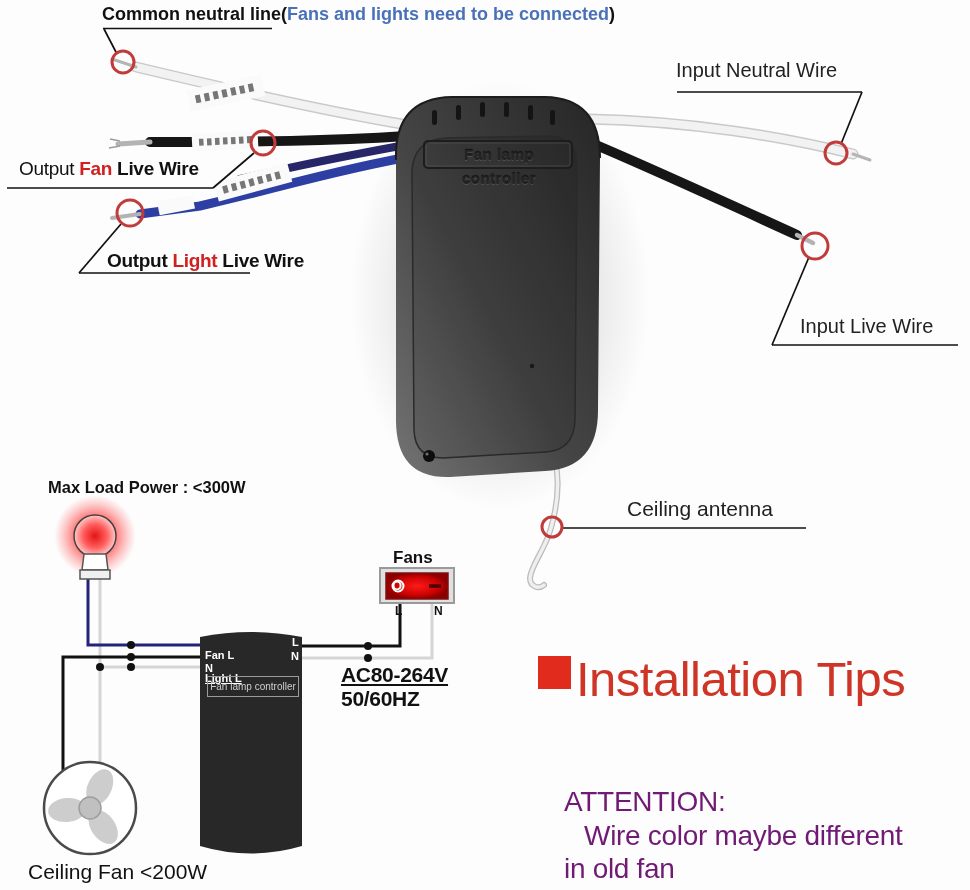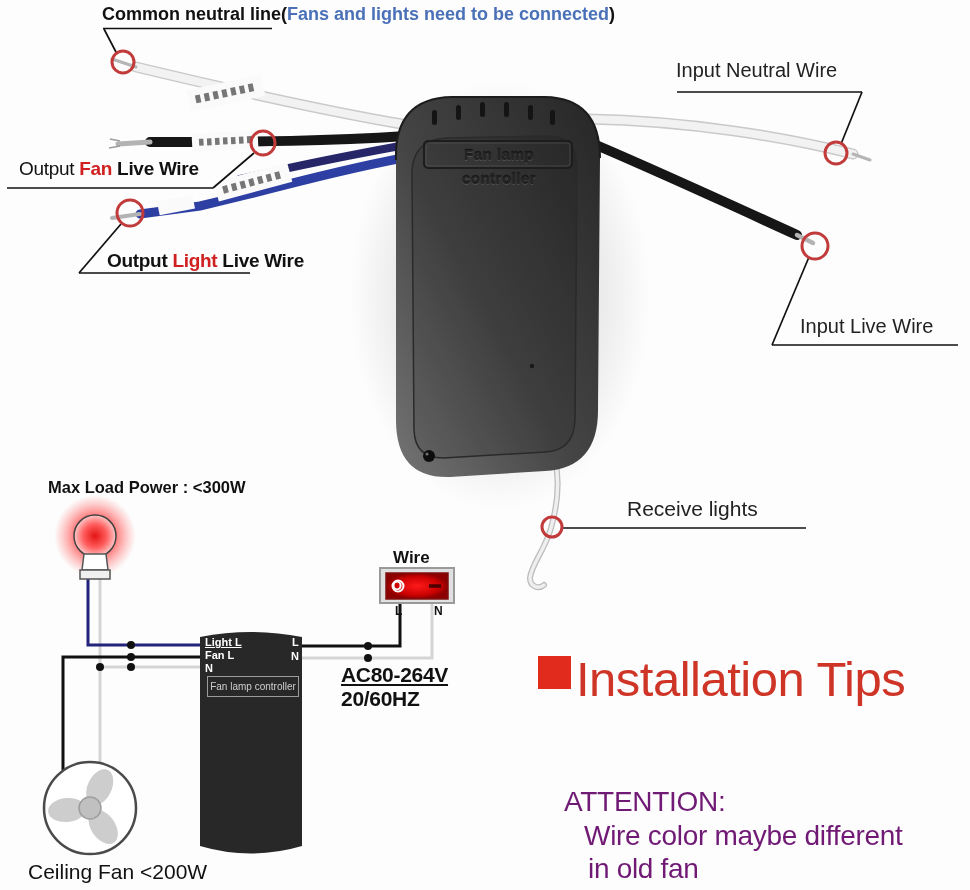--- a/index.html
+++ b/index.html
@@ -223,43 +223,43 @@
 <div class="lbl t-out" style="left:7px;top:158px;">
   <span class="thin">Output </span><span class="b2 red">Fan</span><span class="b2"> Live Wire</span>
 </div>
 
 <div class="lbl t-in" style="left:676px;top:59px;">Input Neutral Wire</div>
 
 <div class="lbl t-out" style="left:95px;top:250px;">
   <span class="b2">Output </span><span class="b2 red">Light</span><span class="b2"> Live Wire</span>
 </div>
 <div class="lbl t-in" style="left:800px;top:315px;">Input Live Wire</div>
-<div class="lbl t-ant" style="left:627px;top:497px;">Receive lights</div>
+<div class="lbl t-ant" style="left:627px;top:497px;">Ceiling antenna</div>
 
 <div class="emboss">Fan lamp controller</div>
 
 <div class="lbl t-max" style="left:48px;top:478px;">Max Load Power : &lt;300W</div>
 
-<div class="lbl t-power" style="left:393px;top:548px;">Wire</div>
+<div class="lbl t-power" style="left:393px;top:548px;">Fans</div>
 <div class="sw-sym" style="left:392px;top:578px;font-size:13px;">O</div>
 <div class="lbl t-ln" style="left:395px;top:604px;">L</div>
 <div class="lbl t-ln" style="left:434px;top:604px;">N</div>
 
-<div class="lbl t-term" style="left:205px;top:636px;text-decoration:underline;">Light L</div>
+<div class="lbl t-term" style="left:205px;top:672px;text-decoration:underline;">Light L</div>
 <div class="lbl t-term" style="left:205px;top:649px;">Fan L</div>
 <div class="lbl t-term" style="left:205px;top:662px;">N</div>
 <div class="lbl t-termr" style="left:292px;top:636px;">L</div>
 <div class="lbl t-termr" style="left:291px;top:650px;">N</div>
 <div class="plate">Fan lamp controller</div>
 
 <div class="lbl t-volt" style="left:341px;top:663px;text-decoration:underline;">AC80-264V</div>
-<div class="lbl t-volt" style="left:341px;top:687px;">20/60HZ</div>
+<div class="lbl t-volt" style="left:341px;top:687px;">50/60HZ</div>
 
 <div class="lbl t-fan" style="left:28px;top:860px;">Ceiling Fan &lt;200W</div>
 
 <div class="tips-square"></div>
 <div class="tips-title">Installation Tips</div>
 
 <div class="lbl att" style="left:564px;top:786px;">ATTENTION:</div>
 <div class="lbl att" style="left:564px;top:820px;margin-left:20px;">Wire color maybe different</div>
-<div class="lbl att" style="left:564px;top:853px;margin-left:24px;">in old fan</div>
+<div class="lbl att" style="left:564px;top:853px;">in old fan</div>
 
 </div>
 
 </body></html>

